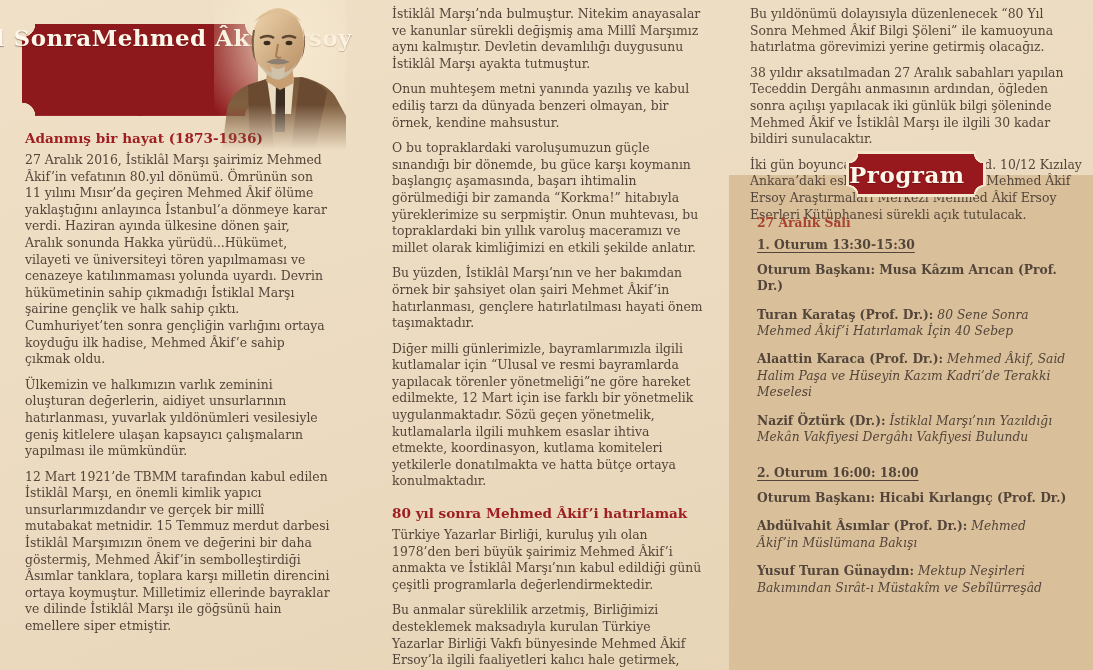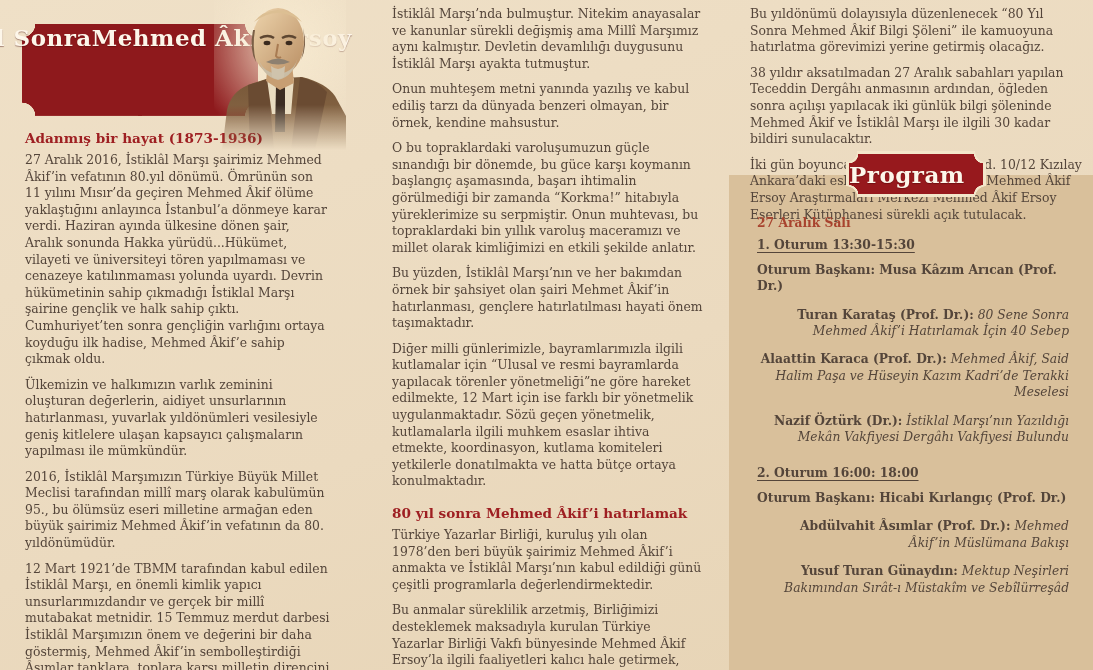--- a/index.html
+++ b/index.html
@@ -73,21 +73,21 @@
     font-size:12.3px;line-height:16.4px;z-index:1;
   }
   .prog-day{color:#a8432e;font-weight:bold;margin:0 0 6px 0;}
   .prog-opening{margin:0 0 26px 0;}
   .session{margin:0 0 20px 0;}
   .session-h{
     font-weight:bold;text-decoration:underline;text-underline-offset:3px;
     margin:0 0 8px 0;
   }
   .chair{font-weight:bold;margin:0 0 8px 0;}
-  .talk{margin:12px 0 8px 0;text-align:right;}
+  .talk{margin:12px 0 8px 0;}
   .talk .speaker{font-weight:bold;}
   .talk .ttl{font-style:italic;}
 </style>
 </head>
 <body>
 
 <div class="abs panel"></div>
 
 <div class="abs title-plaque">
   <div class="line">80 Yıl Sonra</div>
@@ -139,21 +139,20 @@
       <path d="M57,66 Q64,72 71,66 L70,77 Q64,81 58,77 Z" fill="#cfc3ac"></path>
     </g>
   </svg>
 </div>
 
 <div class="abs col col-left">
   <div class="sec-h first">Adanmış bir hayat (1873-1936)</div>
   <p>27 Aralık 2016, İstiklâl Marşı şairimiz Mehmed Âkif’in vefatının 80.yıl dönümü. Ömrünün son 11 yılını Mısır’da geçiren Mehmed Âkif ölüme yaklaştığını anlayınca İstanbul’a dönmeye karar verdi. Haziran ayında ülkesine dönen şair, Aralık sonunda Hakka yürüdü...Hükümet, vilayeti ve üniversiteyi tören yapılmaması ve cenazeye katılınmaması yolunda uyardı. Devrin hükümetinin sahip çıkmadığı İstiklal Marşı şairine gençlik ve halk sahip çıktı. Cumhuriyet’ten sonra gençliğin varlığını ortaya koyduğu ilk hadise, Mehmed Âkif’e sahip çıkmak oldu.</p>
 
   <p>Ülkemizin ve halkımızın varlık zeminini oluşturan değerlerin, aidiyet unsurlarının hatırlanması, yuvarlak yıldönümleri vesilesiyle geniş kitlelere ulaşan kapsayıcı çalışmaların yapılması ile mümkündür.</p>
-  <p>2016, İstiklâl Marşımızın Türkiye Büyük Millet Meclisi tarafından millî marş olarak kabulümün 95., bu ölümsüz eseri milletine armağan eden büyük şairimiz Mehmed Âkif’in vefatının da 80. yıldönümüdür.</p>
   <p>12 Mart 1921’de TBMM tarafından kabul edilen İstiklâl Marşı, en önemli kimlik yapıcı unsurlarımızdandır ve gerçek bir millî mutabakat metnidir. 15 Temmuz merdut darbesi İstiklâl Marşımızın önem ve değerini bir daha göstermiş, Mehmed Âkif’in sembolleştirdiği Âsımlar tanklara, toplara karşı milletin direncini ortaya koymuştur. Milletimiz ellerinde bayraklar ve dilinde İstiklâl Marşı ile göğsünü hain emellere siper etmiştir.</p>
 
 </div>
 
 <div class="abs col col-mid">
   <p>İstiklâl Marşı’nda bulmuştur. Nitekim anayasalar ve kanunlar sürekli değişmiş ama Millî Marşımız aynı kalmıştır. Devletin devamlılığı duygusunu İstiklâl Marşı ayakta tutmuştur.</p>
   <p>Onun muhteşem metni yanında yazılış ve kabul ediliş tarzı da dünyada benzeri olmayan, bir örnek, kendine mahsustur.</p>
   <p>O bu topraklardaki varoluşumuzun güçle sınandığı bir dönemde, bu güce karşı koymanın başlangıç aşamasında, başarı ihtimalin görülmediği bir zamanda “Korkma!” hitabıyla yüreklerimize su serpmiştir. Onun muhtevası, bu topraklardaki bin yıllık varoluş maceramızı ve millet olarak kimliğimizi en etkili şekilde anlatır.</p>
   <p>Bu yüzden, İstiklâl Marşı’nın ve her bakımdan örnek bir şahsiyet olan şairi Mehmet Âkif’in hatırlanması, gençlere hatırlatılması hayati önem taşımaktadır.</p>
   <p>Diğer milli günlerimizle, bayramlarımızla ilgili kutlamalar için “Ulusal ve resmi bayramlarda yapılacak törenler yönetmeliği”ne göre hareket edilmekte, 12 Mart için ise farklı bir yönetmelik uygulanmaktadır. Sözü geçen yönetmelik, kutlamalarla ilgili muhkem esaslar ihtiva etmekte, koordinasyon, kutlama komiteleri yetkilerle donatılmakta ve hatta bütçe ortaya konulmaktadır.</p>

